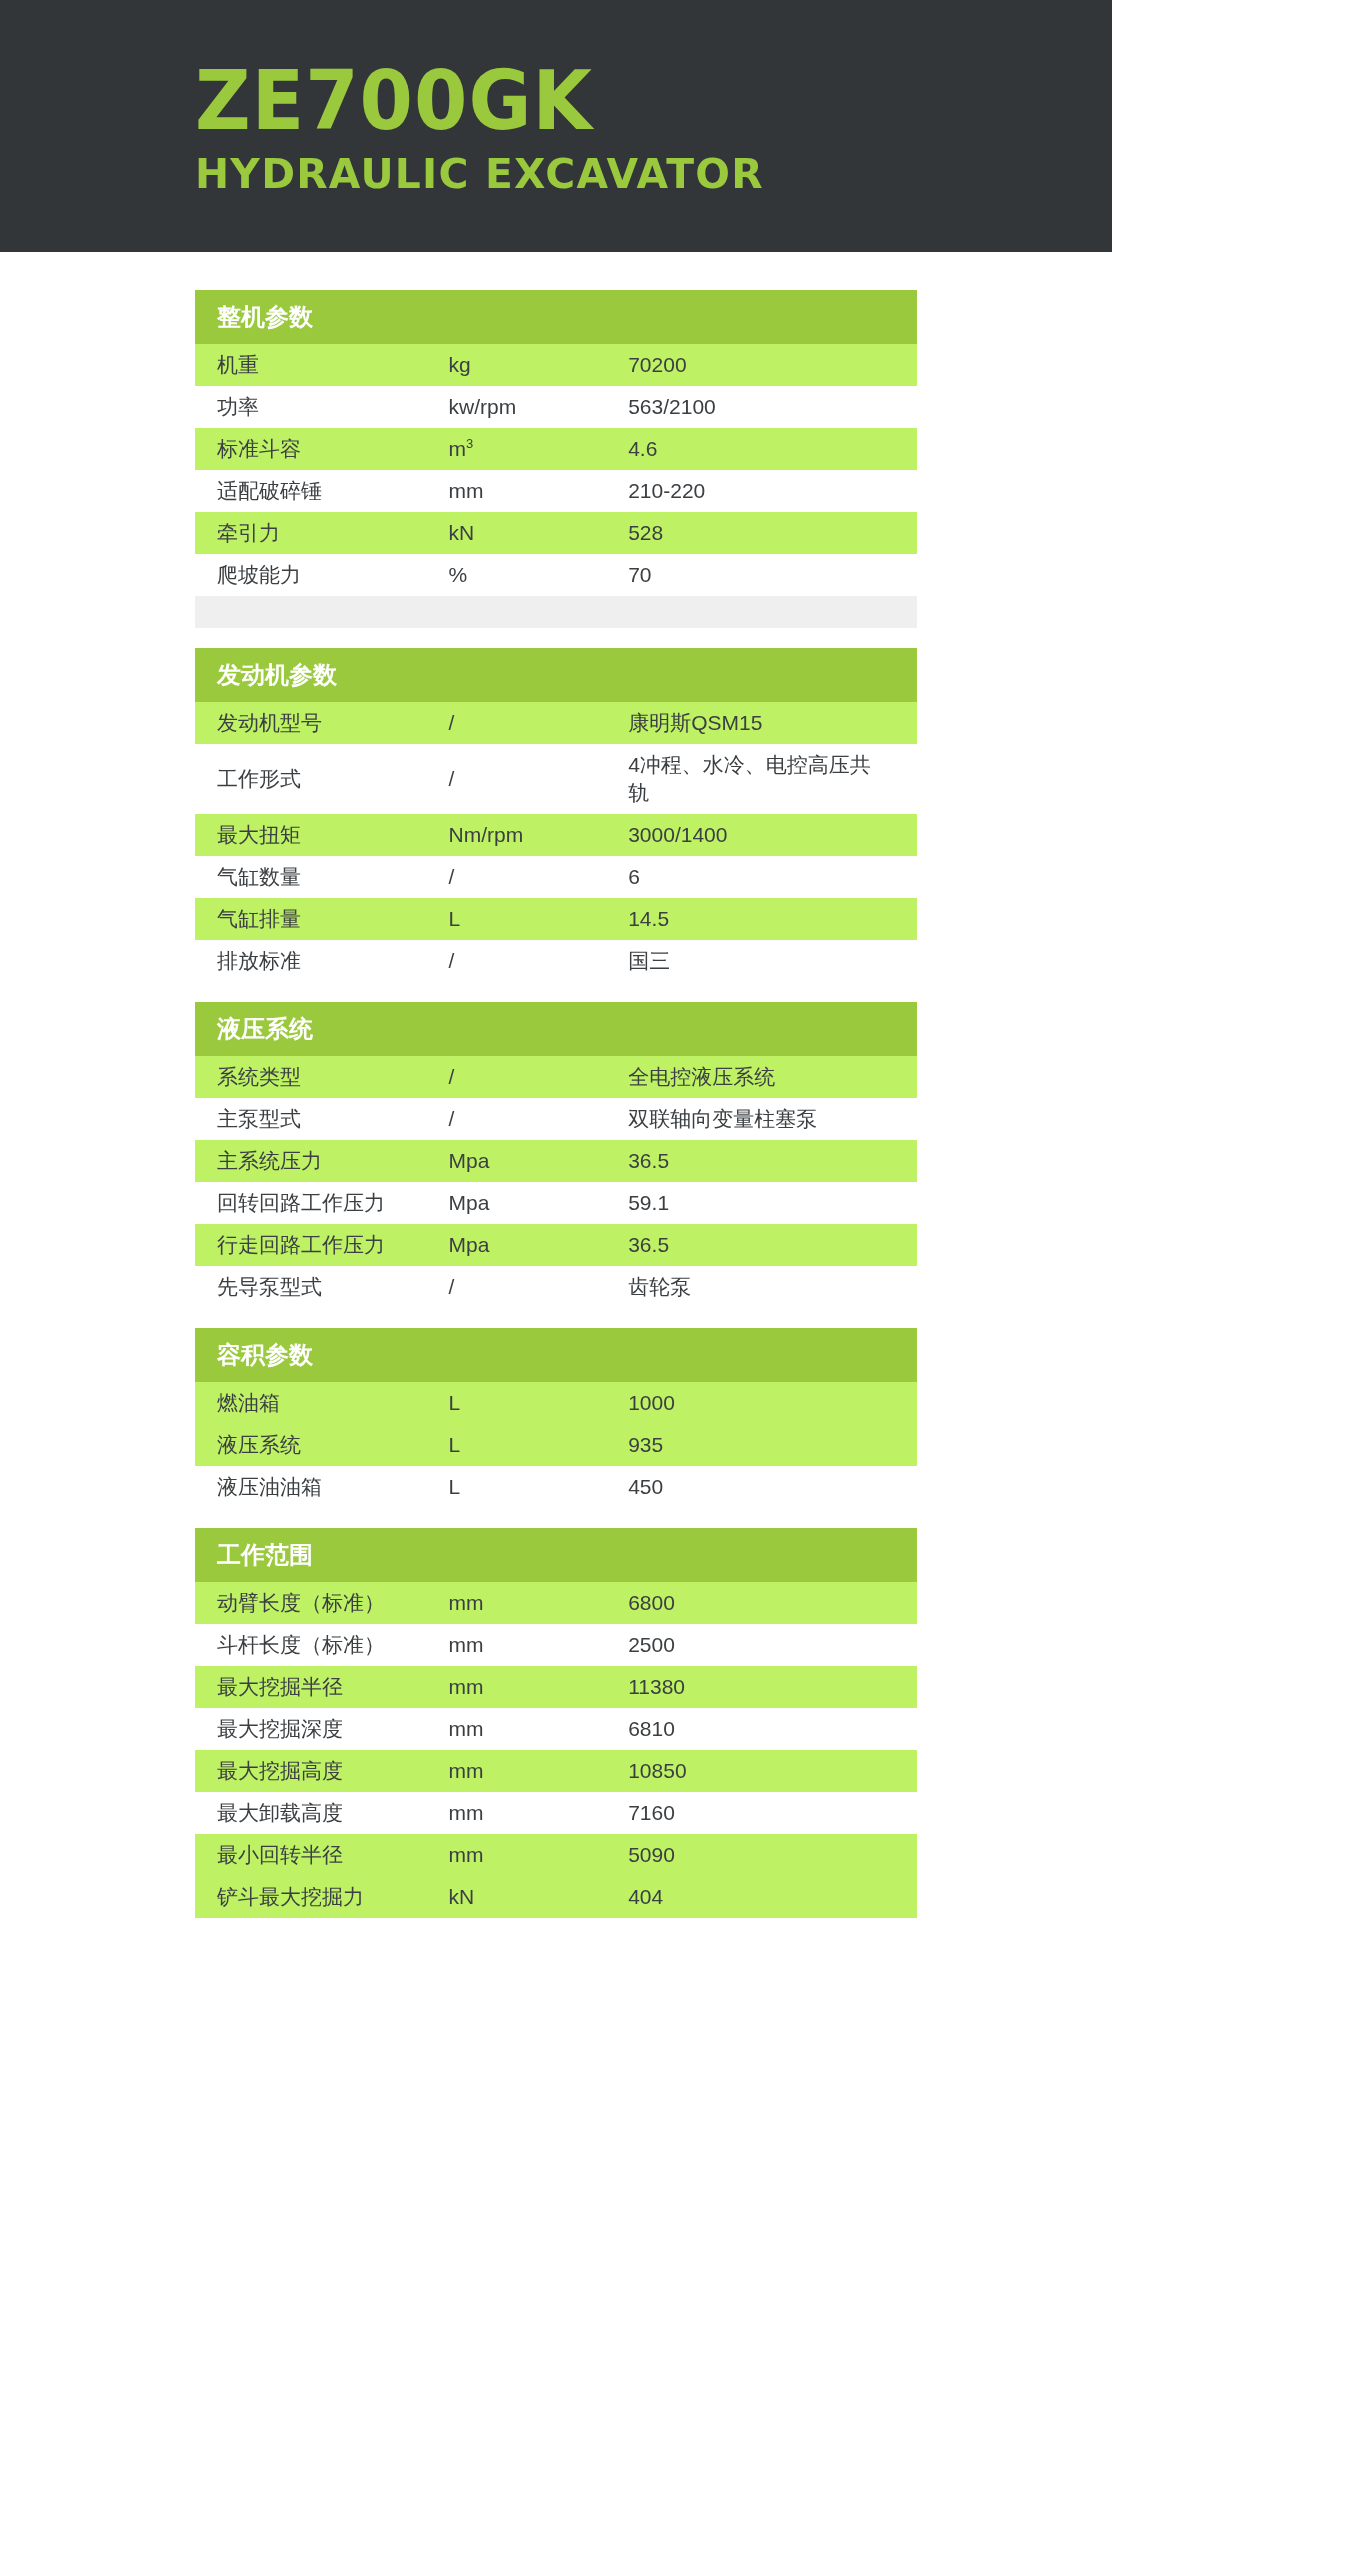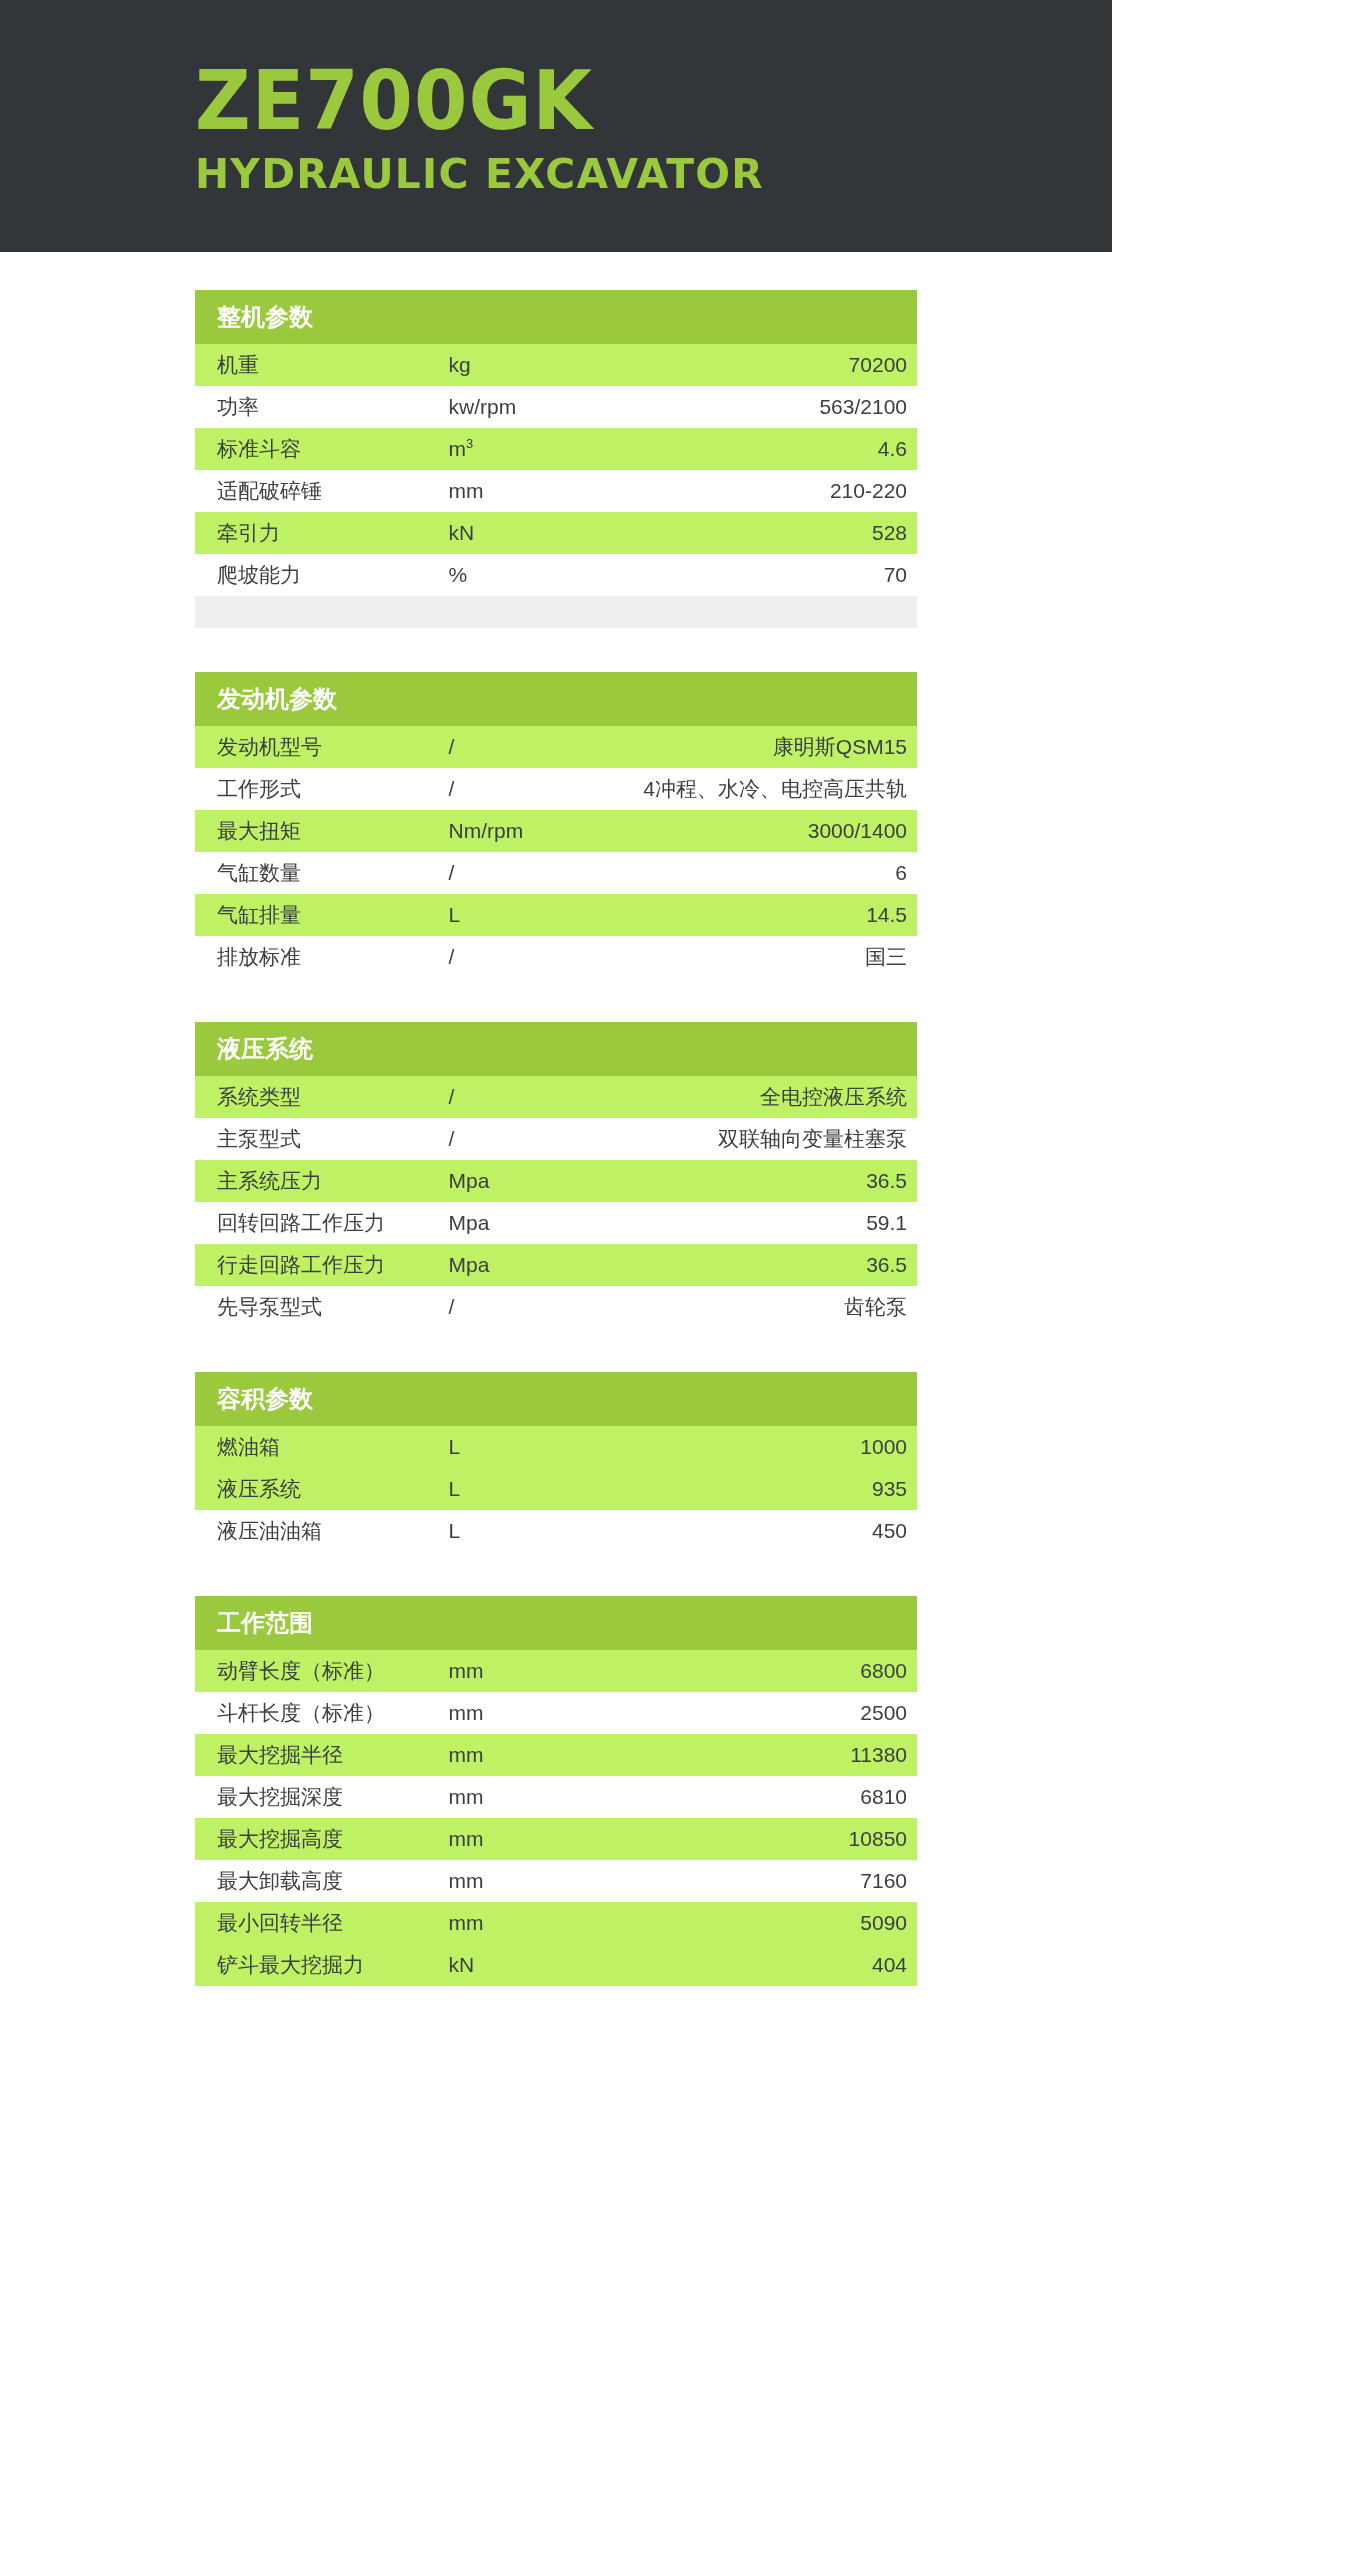--- a/index.html
+++ b/index.html
@@ -46,21 +46,21 @@
     font-family: "DejaVu Sans", sans-serif;
     transform: scaleX(1.02);
     transform-origin: left center;
   }
   
   .content {
     padding: 38px 195px 60px 195px;
     box-sizing: border-box;
   }
   .table-block {
-    margin-bottom: 44px;
+    margin-bottom: 20px;
   }
   .table-block:last-child {
     margin-bottom: 16px;
   }
   .section-title {
     background: #9ac93e;
     color: #ffffff;
     font-size: 24px;
     font-weight: bold;
     padding: 11px 0 11px 22px;
@@ -85,22 +85,21 @@
     padding-left: 22px;
     box-sizing: border-box;
   }
   td.c-unit {
     width: 26%;
     padding-left: 8px;
     box-sizing: border-box;
   }
   td.c-value {
     width: 40%;
-    text-align: right;
-    padding-right: 10px;
+    padding-right: 30px;
     box-sizing: border-box;
   }
   tr.spacer td {
     height: 32px;
     padding: 0;
     background: #efefef;
   }
   .sup {
     font-size: 13px;
     vertical-align: super;

